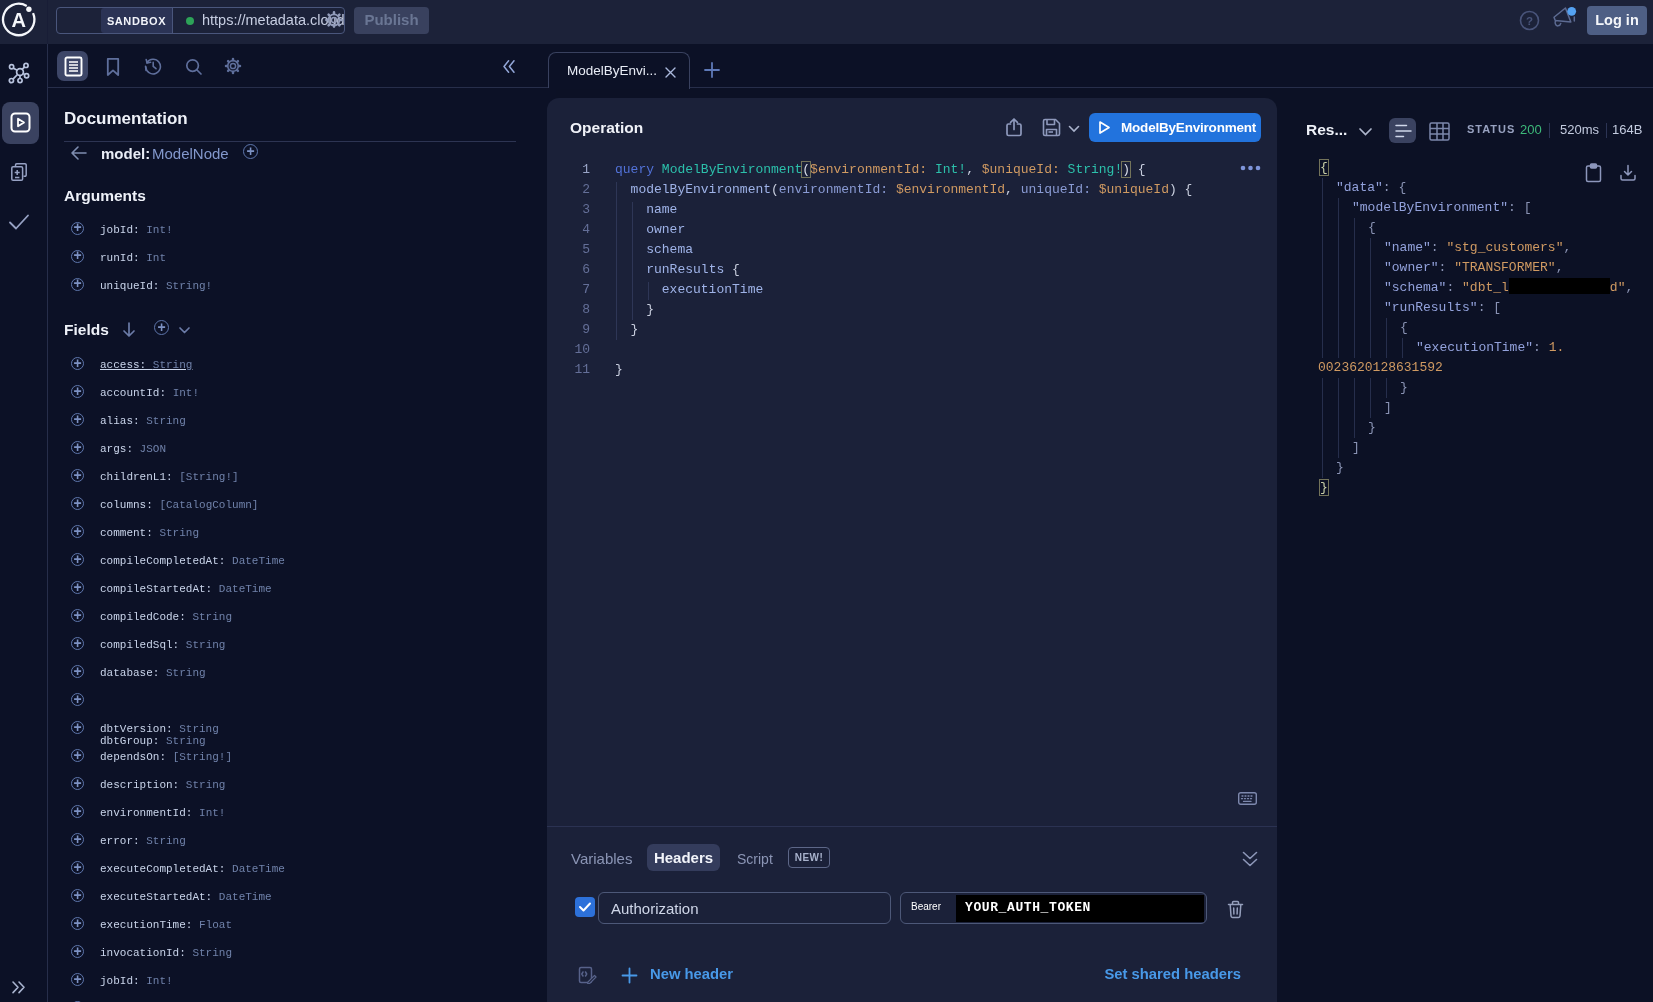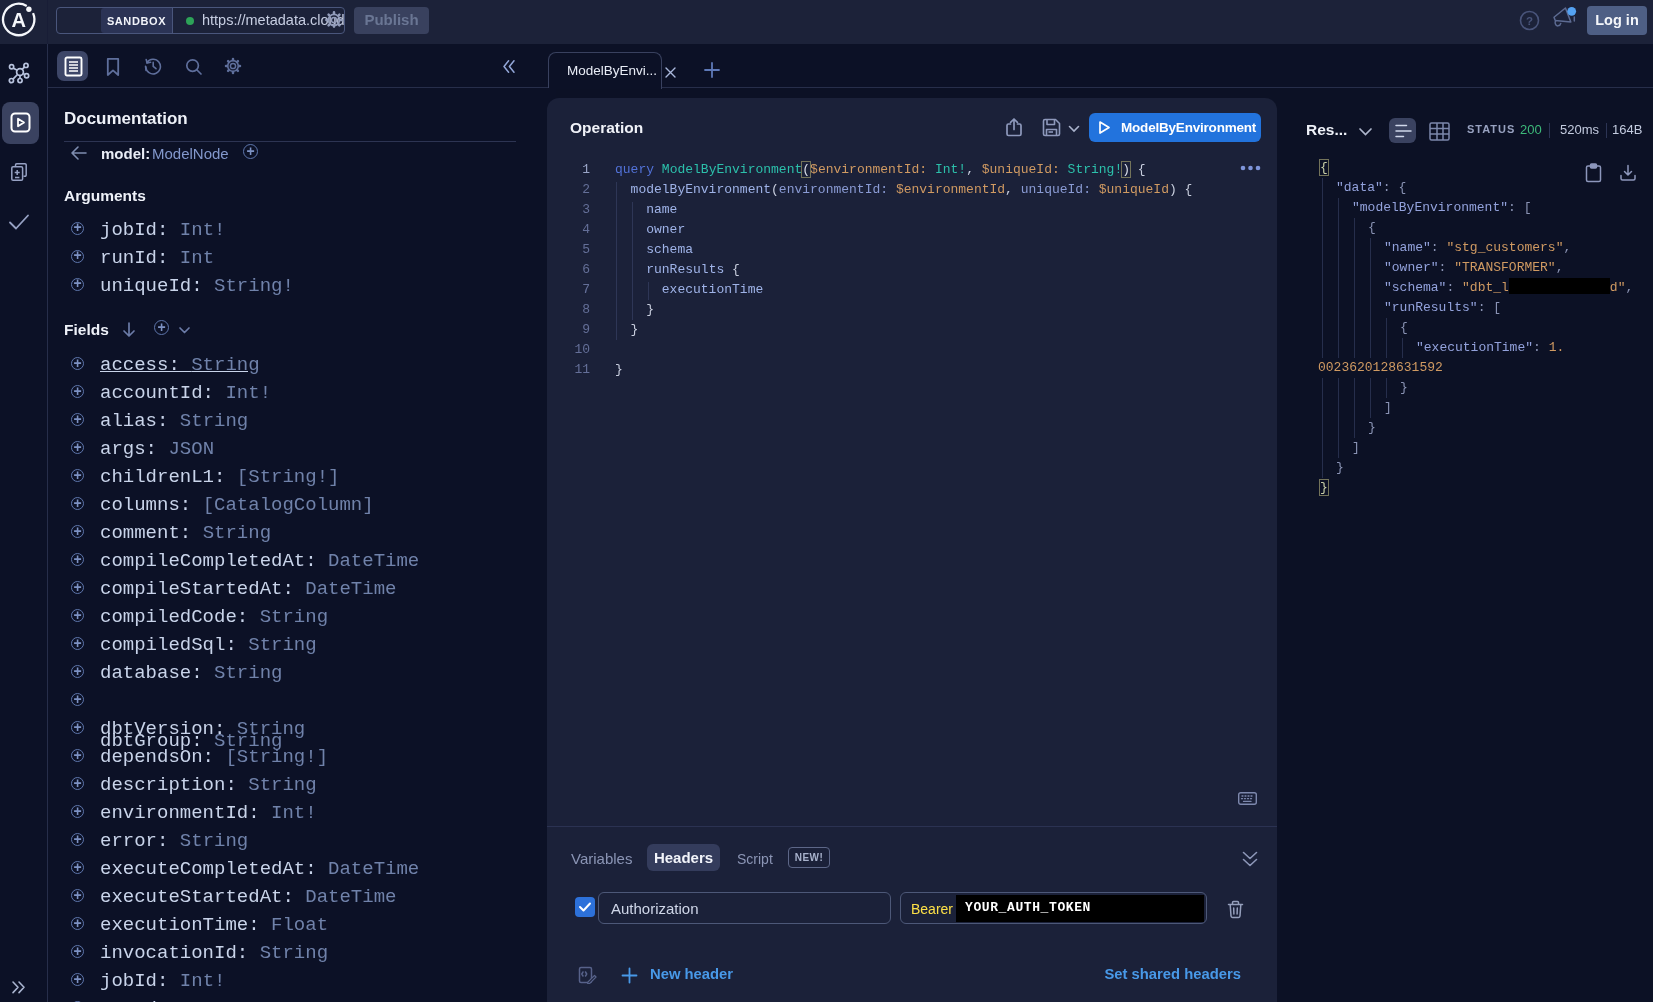--- a/index.html
+++ b/index.html
@@ -22,24 +22,24 @@
   
   #band { position:absolute; left:48px; top:44px; width:1605px; height:44px; background:#0c1126; border-bottom:1px solid #272e4a; }
   #docsel { position:absolute; left:57px; top:51px; width:31px; height:30px; background:#3d4667; border-radius:7px; }
   
   #doc { position:absolute; left:48px; top:88px; width:508px; height:914px; background:#0c1126; overflow:hidden; }
   #doc h1 { position:absolute; left:16px; top:21px; font-size:17px; color:#eef1f8; }
   #doc .hr { position:absolute; left:16px; top:53px; width:452px; height:1px; background:#2d3452; }
   .sect { position:absolute; left:16px; font-size:15.5px; font-weight:bold; color:#eef1f8; }
   .cp { position:absolute; width:16px; height:16px; border:1.5px solid #5e76ac; border-radius:50%; }
   .cp::before { content:"+"; position:absolute; left:50%; top:50%; transform:translate(-50%,-54%); font-size:14px; font-weight:bold; color:#7d92c4; }
-  .frow { position:absolute; left:52px; font-size:19px; line-height:16px; font-family:"Liberation Mono", monospace; color:#c9d4ea; white-space:pre; }
+  .frow { position:absolute; left:52px; font-size:11px; line-height:16px; font-family:"Liberation Mono", monospace; color:#c9d4ea; white-space:pre; }
   .frow i { font-style:normal; color:#7082aa; }
   
-  #tab { position:absolute; left:548px; top:52px; width:114px; height:37px; background:#0c1126; border:1px solid #39415f; border-bottom:none; border-radius:8px 8px 0 0; }
+  #tab { position:absolute; left:548px; top:52px; width:142px; height:37px; background:#0c1126; border:1px solid #39415f; border-bottom:none; border-radius:8px 8px 0 0; }
   #tab .t { position:absolute; left:18px; top:10px; font-size:13.5px; color:#e8ecf6; }
   
   #op { position:absolute; left:547px; top:98px; width:730px; height:904px; background:#1b2139; border-radius:12px 12px 0 0; }
   #op .title { position:absolute; left:23px; top:21px; font-size:15.5px; font-weight:bold; color:#f0f2f8; }
   #runbtn { position:absolute; left:542px; top:15px; width:172px; height:29px; background:#2273dd; border-radius:6px; color:#fff; font-weight:bold; font-size:14px; }
   #runbtn span { position:absolute; left:32px; top:7px; font-size:13.5px; letter-spacing:-0.2px; }
   .lnum { position:absolute; left:0; width:43px; text-align:right; font-family:"Liberation Mono", monospace; font-size:13px; line-height:20px; color:#646f98; white-space:pre; }
   .code { position:absolute; left:68px; font-family:"Liberation Mono", monospace; font-size:13px; line-height:20px; color:#c8cede; white-space:pre; }
   .code i { font-style:normal; }
   i.k { color:#5272d8; } i.tl { color:#2cc0ab; } i.o { color:#d09a62; }
@@ -48,21 +48,21 @@
   .guide { position:absolute; width:1px; background:#2e3656; }
   
   #vhdivider { position:absolute; left:0; top:728px; width:730px; height:1px; background:#2b3252; }
   .vtab { position:absolute; top:752px; font-size:15px; color:#8b95b5; }
   #htabsel { position:absolute; left:100px; top:746px; width:73px; height:27px; background:#343c5c; border-radius:6px; color:#f2f4fa; font-weight:bold; font-size:15px; text-align:center; line-height:27px; }
   #newbadge { position:absolute; left:241px; top:749px; width:42px; height:21px; border:1px solid #5d6788; border-radius:4px; color:#a8b2cc; font-size:10px; font-weight:bold; letter-spacing:.4px; text-align:center; line-height:19px; }
   #chk { position:absolute; left:28px; top:799px; width:20px; height:20px; background:#2d71da; border-radius:4px; }
   #nameinput { position:absolute; left:51px; top:794px; width:293px; height:32px; border:1px solid #4d5878; border-radius:6px; }
   #nameinput span { position:absolute; left:12px; top:7px; font-size:15px; color:#cfd6e8; }
   #valinput { position:absolute; left:353px; top:794px; width:307px; height:32px; border:1px solid #4d5878; border-radius:6px; }
-  #valinput .b { position:absolute; left:10px; top:8px; font-size:14px; color:#fde047; }
+  #valinput .b { position:absolute; left:10px; top:8px; font-size:10px; color:#ffffff; }
   #valinput .blk { position:absolute; left:55px; top:2px; width:248px; height:27px; background:#000; }
   #valinput .tok { position:absolute; left:64px; top:7px; font-family:"Liberation Mono", monospace; font-size:13px; font-weight:bold; color:#fff; letter-spacing:.6px; }
   .blink { position:absolute; font-size:14.8px; font-weight:bold; color:#4899e8; }
   
   #resp .title { position:absolute; left:1306px; top:121px; font-size:15.5px; font-weight:bold; color:#eef1f8; }
   #filtbox { position:absolute; left:1389px; top:118px; width:27px; height:25px; background:#3a4260; border-radius:6px; }
   .stat { position:absolute; top:123px; font-size:11px; font-weight:bold; letter-spacing:1px; color:#98a2c0; }
   .sv { position:absolute; top:122px; font-size:13px; color:#c3cbdf; }
   .sep { position:absolute; top:123px; width:1px; height:15px; background:#2c3454; }
   .jline { position:absolute; z-index:3; font-family:"Liberation Mono", monospace; font-size:13px; line-height:20px; white-space:pre; color:#8a93b4; }

